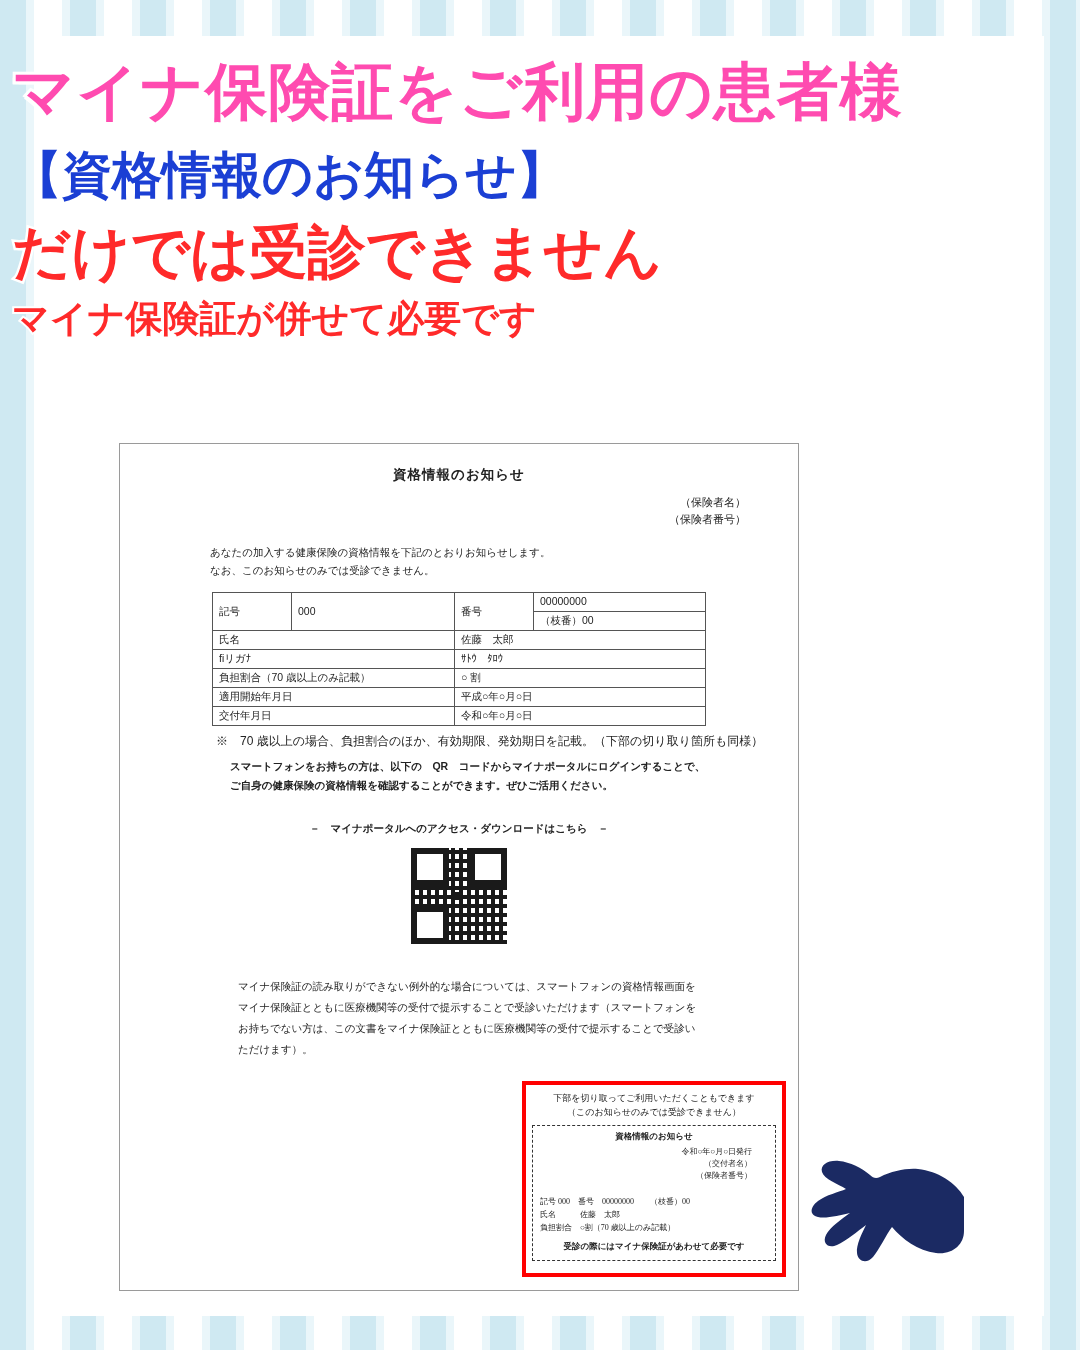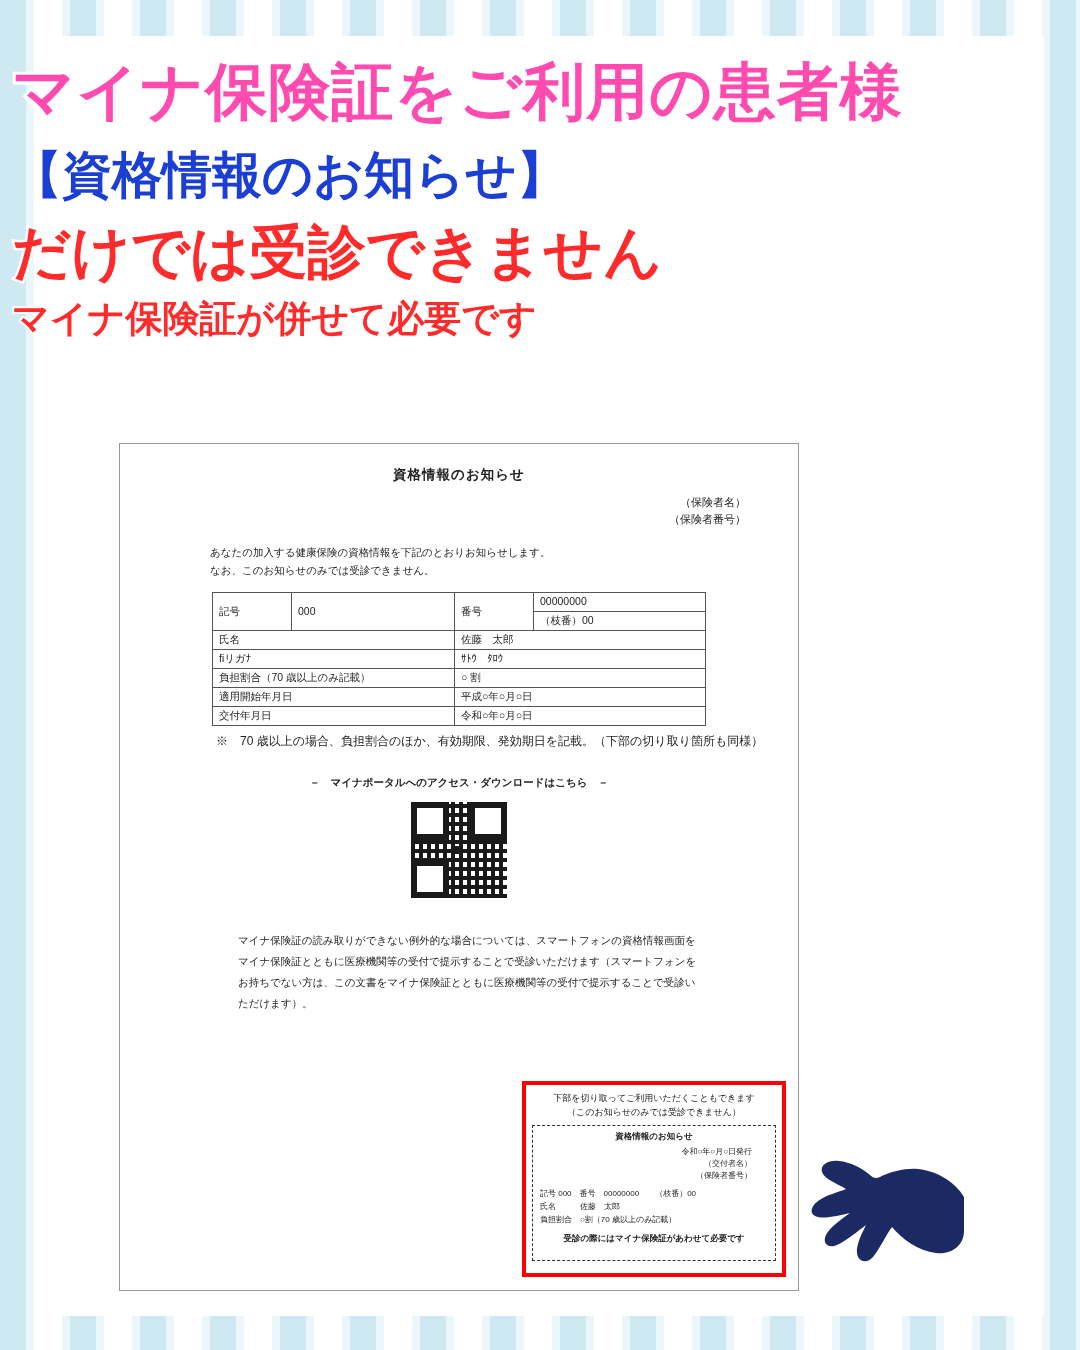--- a/index.html
+++ b/index.html
@@ -248,23 +248,24 @@
     font-weight: bold;
   }
   .cut-right {
     margin-top: 3px;
     text-align: right;
     font-size: 8px;
     line-height: 1.5;
     padding-right: 16px;
   }
   .cut-rows {
-    margin-top: 6px;
+    margin-top: 14px;
     font-size: 8px;
     line-height: 1.6;
+    font-family: Liberation Serif, serif;
   }
   .cut-rows .r {
     display: block;
     white-space: pre;
   }
   .cut-foot {
     margin-top: 7px;
     text-align: center;
     font-size: 8.5px;
     font-weight: bold;
@@ -336,20 +337,24 @@
         </tr>
         <tr>
           <td colspan="2">交付年月日</td>
           <td colspan="2">令和○年○月○日</td>
         </tr>
       </tbody>
         </table>
 
       <div class="note-small">※　70 歳以上の場合、負担割合のほか、有効期限、発効期日を記載。（下部の切り取り箇所も同様）</div>
 
+      <div class="bold-para">
+        <div>スマートフォンをお持ちの方は、以下の　QR　コードからマイナポータルにログインすることで、</div>
+        <div>ご自身の健康保険の資格情報を確認することができます。ぜひご活用ください。</div>
+      </div>
 
       <div class="qr-caption">－　マイナポータルへのアクセス・ダウンロードはこちら　－</div>
 
       <div class="qr-wrap">
         <span class="qr">
           <span class="qr-eye3"></span>
           <span class="qr-core" style="left:44px; top:44px;"></span>
         </span>
       </div>
 

